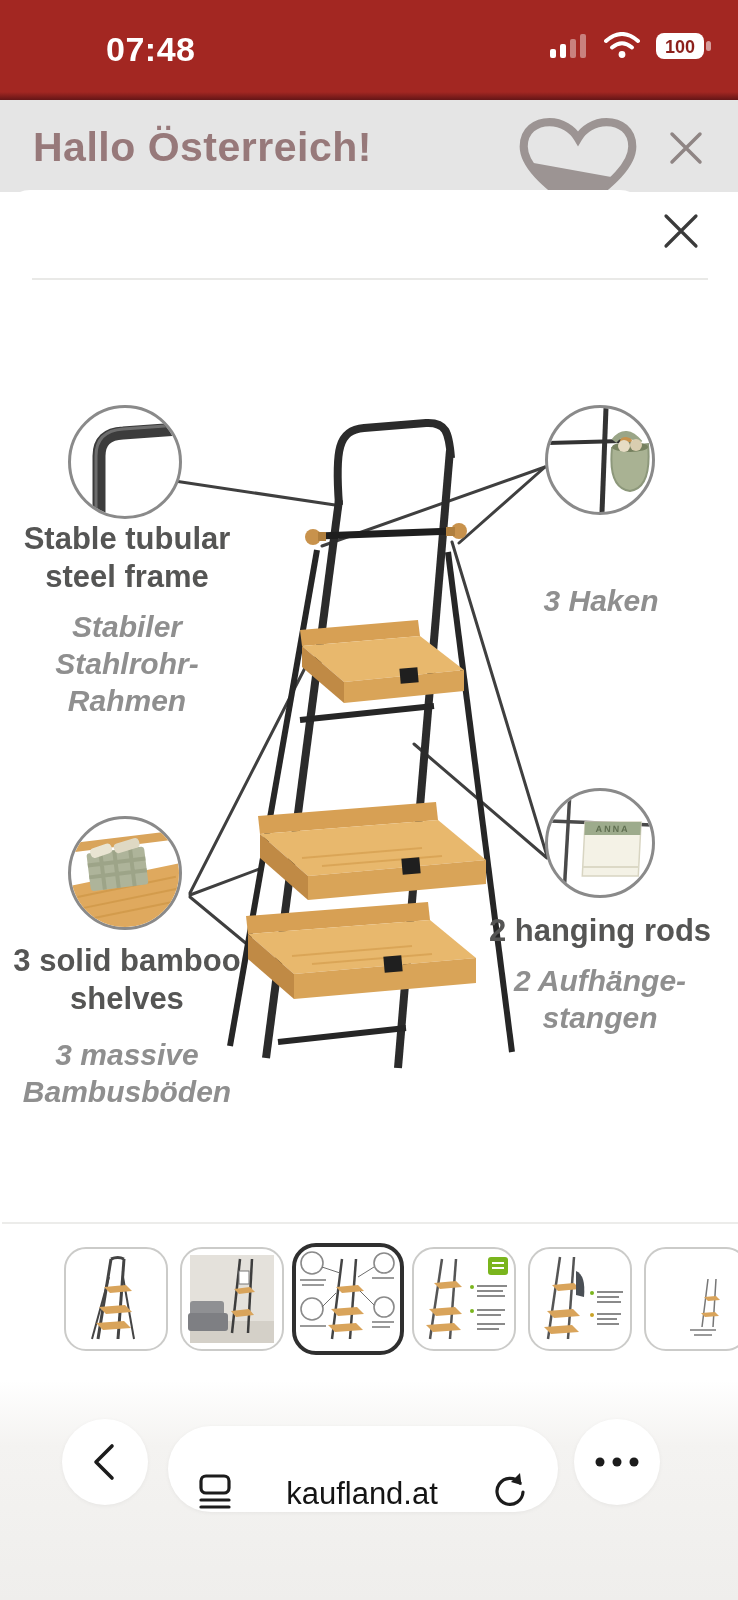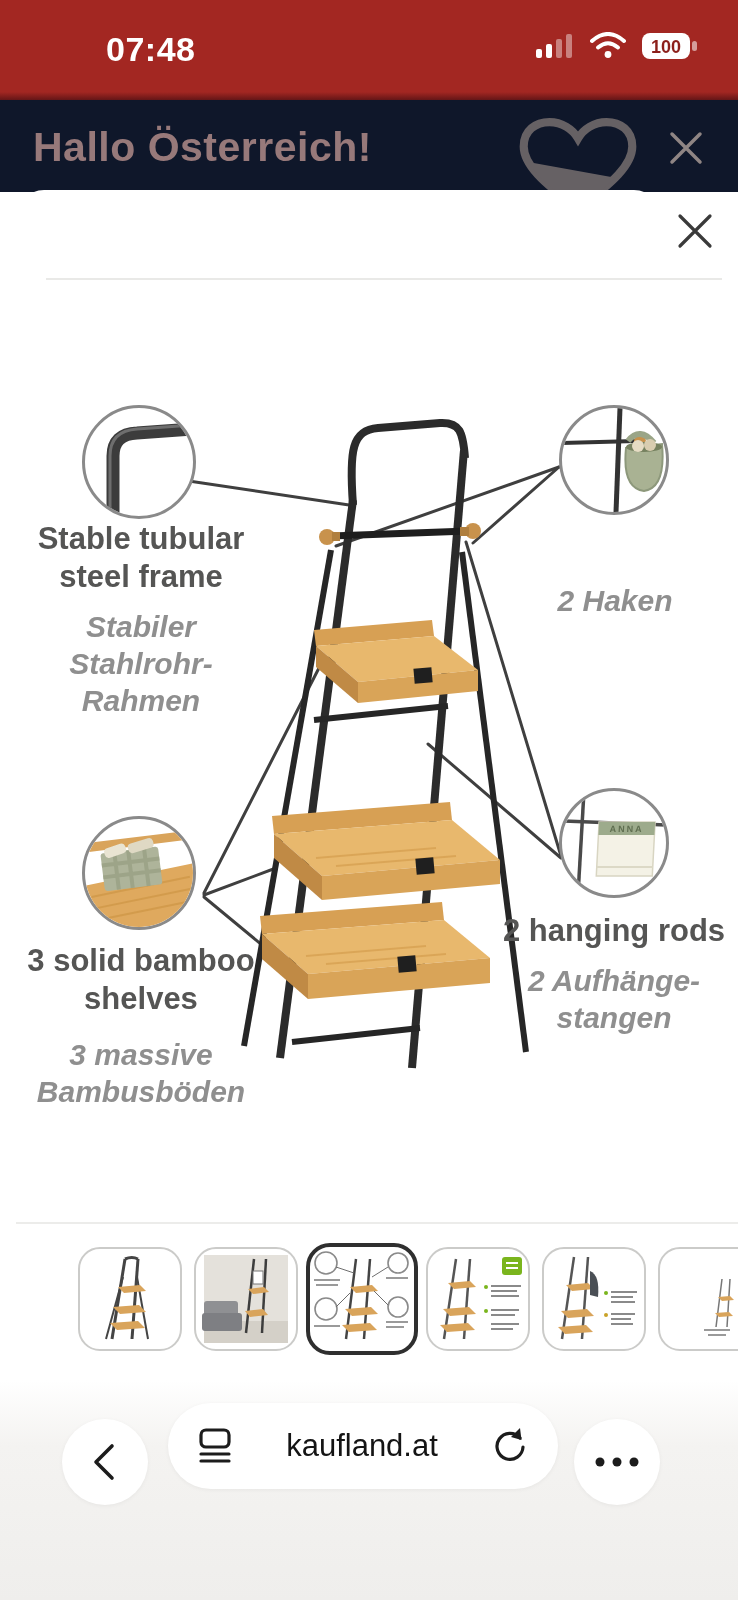--- a/index.html
+++ b/index.html
@@ -1,30 +1,30 @@
 <!DOCTYPE html>
 <html><head>
 <meta charset="utf-8">
 <style>
   html,body{margin:0;padding:0;background:#000;}
   #screen{position:relative;width:738px;height:1600px;overflow:hidden;
     font-family:"Liberation Sans",sans-serif;background:#fff;}
   
   .status-bar{position:absolute;left:0;top:0;width:738px;height:100px;background:#A32722;}
   .status-time{position:absolute;left:58px;top:30px;color:#fff;font-size:34px;font-weight:bold;letter-spacing:.5px;margin-left:48px;}
-  .status-icons{position:absolute;right:40px;top:32px;display:flex;align-items:center;gap:16px;}
+  .status-icons{position:absolute;right:26px;top:32px;display:flex;align-items:center;gap:16px;}
   .status-fade{position:absolute;left:0;top:92px;width:738px;height:10px;
     background:linear-gradient(#A32722,#551114);}
   
-  .banner{position:absolute;left:0;top:100px;width:738px;height:92px;background:#0f172a;overflow:hidden;}
+  .banner{position:absolute;left:0;top:100px;width:738px;height:92px;background:#e5e5e5;overflow:hidden;}
   .banner-title{position:absolute;left:33px;top:24px;color:#97797a;font-size:41px;font-weight:bold;letter-spacing:.5px;}
   .banner-heart{position:absolute;left:508px;top:18px;opacity:.75;}
   .banner-close{position:absolute;right:30px;top:26px;width:44px;height:44px;cursor:pointer;}
   
-  .sheet{position:absolute;left:16px;top:190px;width:646px;height:1410px;background:#fff;
+  .sheet{position:absolute;left:2px;top:190px;width:646px;height:1410px;background:#fff;
     border-radius:28px 28px 0 0;}
   .sheet-close{position:absolute;left:652px;top:14px;width:54px;height:54px;cursor:pointer;
     display:flex;align-items:center;justify-content:center;}
   .divider{position:absolute;left:30px;top:88px;width:676px;height:2px;background:#e9e9e7;}
   .divider2{position:absolute;left:0px;top:1032px;width:738px;height:2px;background:#ececea;}
   
   .callout-circle{position:absolute;border-radius:50%;background:#fff;border:3px solid #8a8a8a;
     overflow:hidden;box-sizing:border-box;}
   .callout-label{position:absolute;text-align:center;white-space:pre-line;color:#555554;
     font-size:31px;font-weight:bold;line-height:1.22;}
@@ -33,22 +33,22 @@
   .illustration{position:absolute;left:0;top:110px;}
   
   .thumb{position:absolute;width:104px;height:104px;border:2px solid #cbcbc9;border-radius:22px;
     background:#fff;box-sizing:border-box;overflow:hidden;cursor:pointer;}
   .thumb.selected{width:112px;height:112px;border:4px solid #2f2f2f;border-radius:24px;}
   
   .toolbar{position:absolute;left:0;top:1380px;width:738px;height:220px;
     background:linear-gradient(#ffffff 0%,#f4f3f1 30%,#efeeec 100%);}
   .tb-circle{position:absolute;width:86px;height:86px;border-radius:50%;background:#fff;
     box-shadow:0 1px 4px rgba(0,0,0,.05);display:flex;align-items:center;justify-content:center;cursor:pointer;}
-  .tb-pill{position:absolute;left:168px;top:23px;width:390px;height:86px;border-radius:43px;background:#fff;
-    box-shadow:0 1px 4px rgba(0,0,0,.05);display:flex;align-items:center;justify-content:space-between;
+  .tb-pill{position:absolute;left:168px;top:46px;width:390px;height:86px;border-radius:43px;background:#fff;
+    box-shadow:0 1px 4px rgba(0,0,0,.05);display:flex;align-items:flex-end;justify-content:space-between;
     padding:0 30px;box-sizing:border-box;cursor:pointer;}
   .tb-url{font-size:31px;font-weight:500;color:#141414;}
 </style>
 </head>
 <body>
 
 <div id="screen">
 
   <div class="status-bar">
     <div class="status-time">07:48</div>
@@ -172,21 +172,21 @@
         <line x1="6" y1="-52" x2="2" y2="52" stroke="#333" stroke-width="5"></line>
         <line x1="-52" y1="-17" x2="22" y2="-19" stroke="#333" stroke-width="4"></line>
         <circle cx="26" cy="-19" r="6" fill="#C8924C"></circle>
         <path d="M14 -19 Q26 -34 40 -17" fill="none" stroke="#9aa587" stroke-width="6"></path>
         <path d="M12 -12 Q8 28 30 31 Q52 28 48 -16 L12 -12 Z" fill="#A9B293" stroke="#8d987b" stroke-width="2"></path>
         <ellipse cx="30" cy="-13" rx="18" ry="5" fill="#76815f"></ellipse>
         <circle cx="24" cy="-14" r="6" fill="#E6DCC4"></circle>
           <circle cx="36" cy="-15" r="6" fill="#D9CDB0"></circle>
       </svg>
     </div>
-    <div class="callout-sublabel" style="left:468px;top:392px;width:262px;">2 Haken</div>
+    <div class="callout-sublabel" style="left:468px;top:392px;width:262px;">3 Haken</div>
 
     <div class="callout-circle" style="left:66px;top:626px;width:114px;height:114px;">
       <svg width="108" height="108" viewBox="-54 -54 108 108">
         <g transform="rotate(-7)">
           <rect x="-54" y="-36" width="108" height="9" fill="#D9A45B"></rect>
           <path d="M-54 6 L54 -3 L54 54 L-54 54 Z" fill="#DFA95E"></path>
           <path d="M-50 18 L50 10 M-50 30 L50 22 M-50 42 L50 34" stroke="#c8913f" stroke-width="2" opacity=".55"></path>
           <g>
             <rect x="-36" y="-24" width="58" height="38" rx="3" fill="#AEB49A"></rect>
             <path d="M-36 -12 H22 M-36 0 H22 M-22 -24 V14 M-8 -24 V14 M8 -24 V14" stroke="#99a084" stroke-width="4" opacity=".8"></path>

